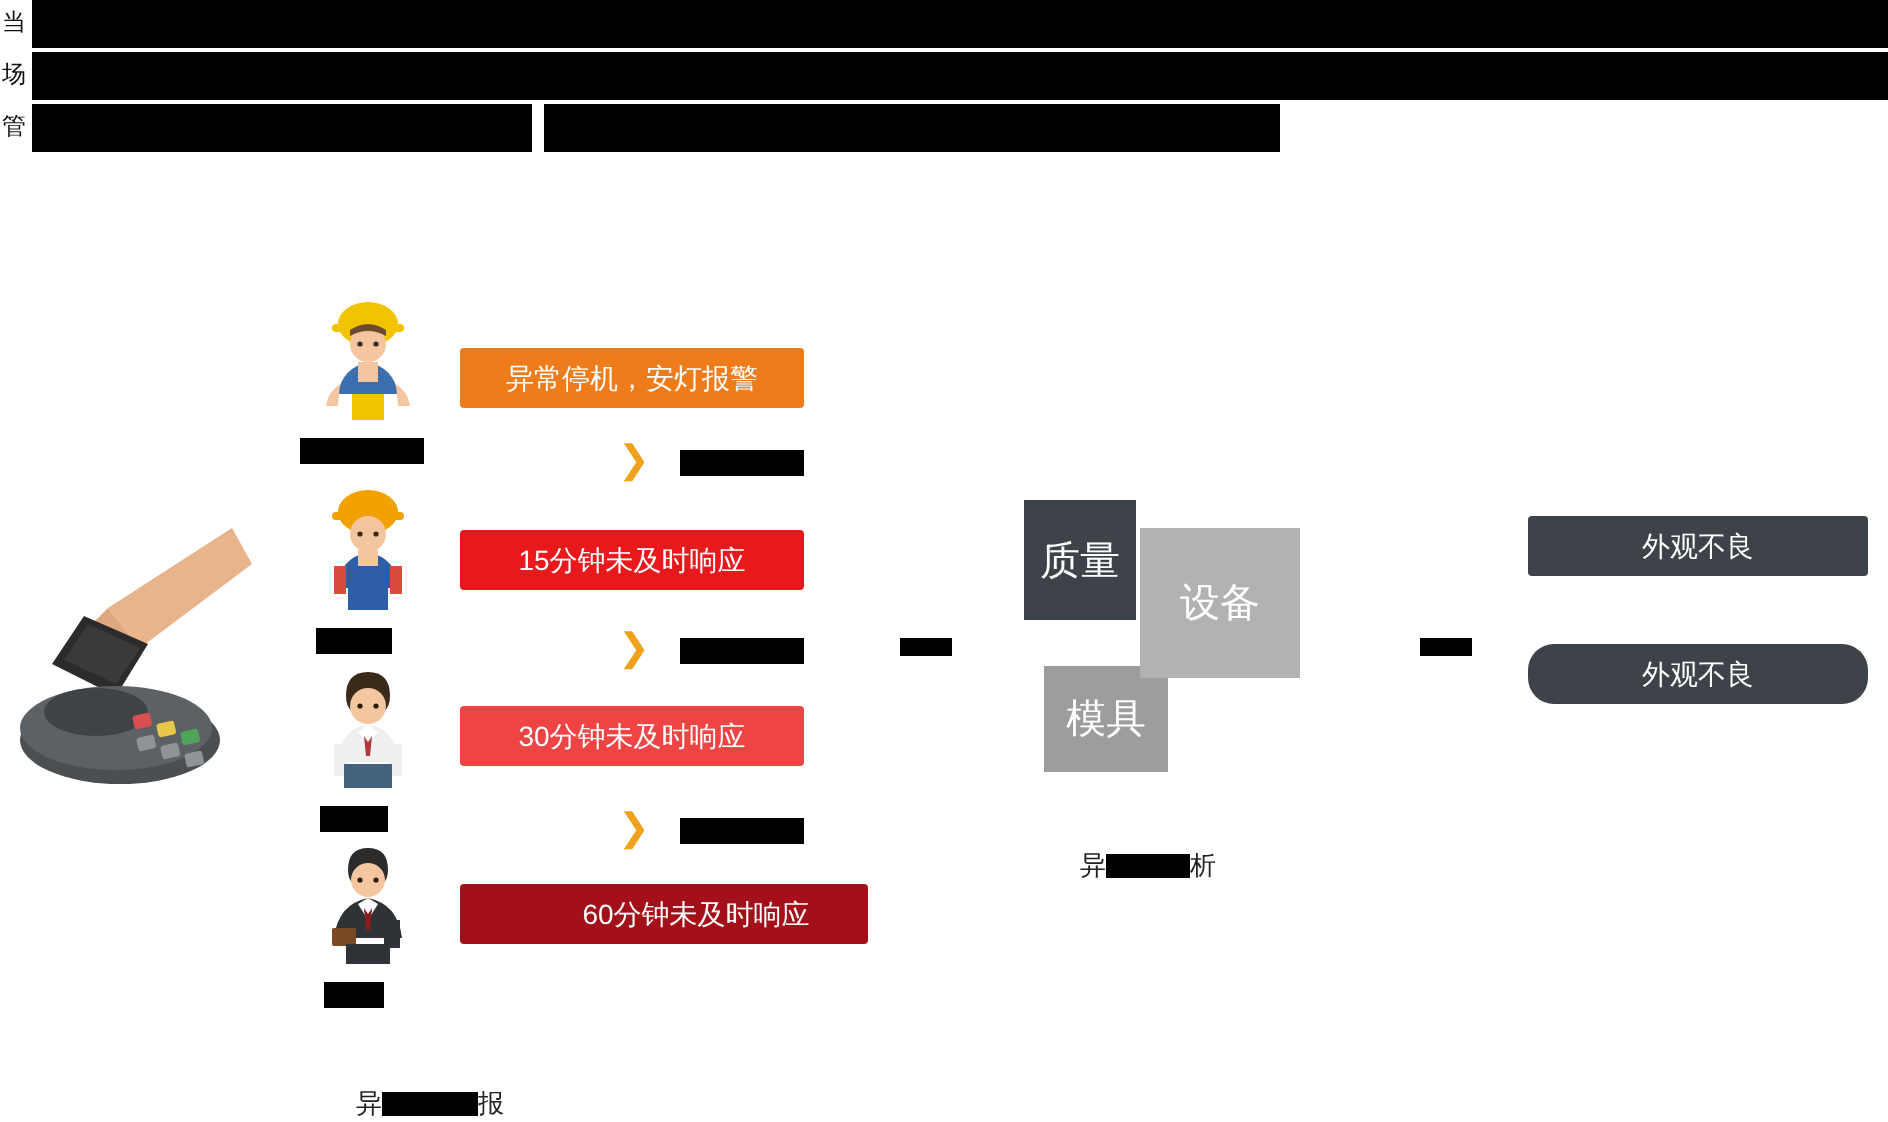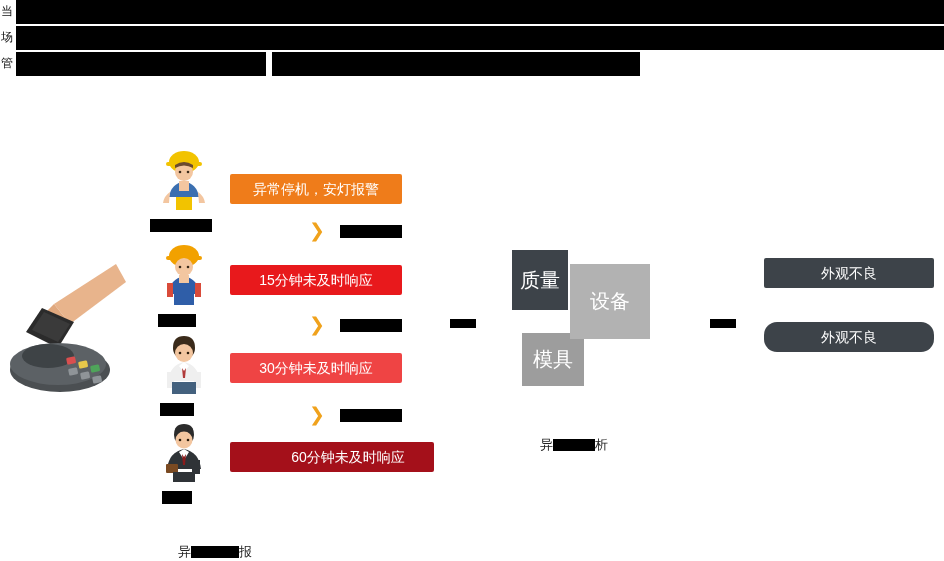--- a/index.html
+++ b/index.html
@@ -263,21 +263,21 @@
   <div class="caption" style="left:178px;top:543px;">
     <span>异</span><span class="caption-redact" style="position:relative;display:inline-block;width:48px;height:12px;top:2px;"></span><span>报</span>
   </div>
 
   <div class="conn" style="left:450px;top:319px;width:26px;"></div>
 
   <div class="cat-box cat-dark" style="left:512px;top:250px;width:56px;height:60px;">质量</div>
   <div class="cat-box cat-mid" style="left:522px;top:333px;width:62px;height:53px;">模具</div>
   <div class="cat-box cat-light" style="left:570px;top:264px;width:80px;height:75px;">设备</div>
 
-  <div class="caption" style="left:540px;top:424px;margin-top:12px;">
+  <div class="caption" style="left:540px;top:424px;">
     <span>异</span><span class="caption-redact" style="position:relative;display:inline-block;width:42px;height:12px;top:2px;"></span><span>析</span>
   </div>
 
   <div class="conn" style="left:710px;top:319px;width:26px;"></div>
 
   <div class="defect-box" style="top:258px;">外观不良</div>
   <div class="defect-box" style="top:322px;border-radius:13px;">外观不良</div>
 
 </div>
 

